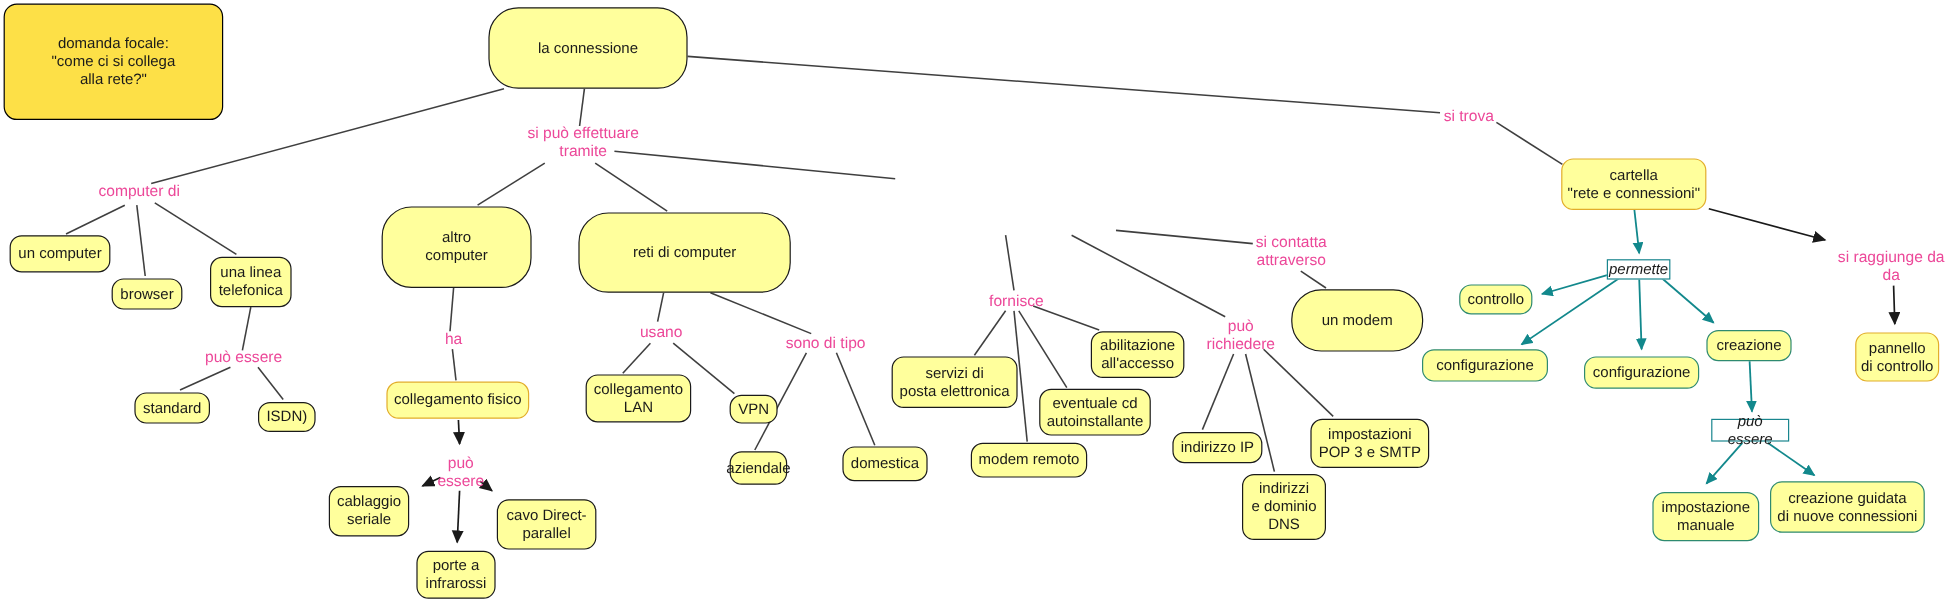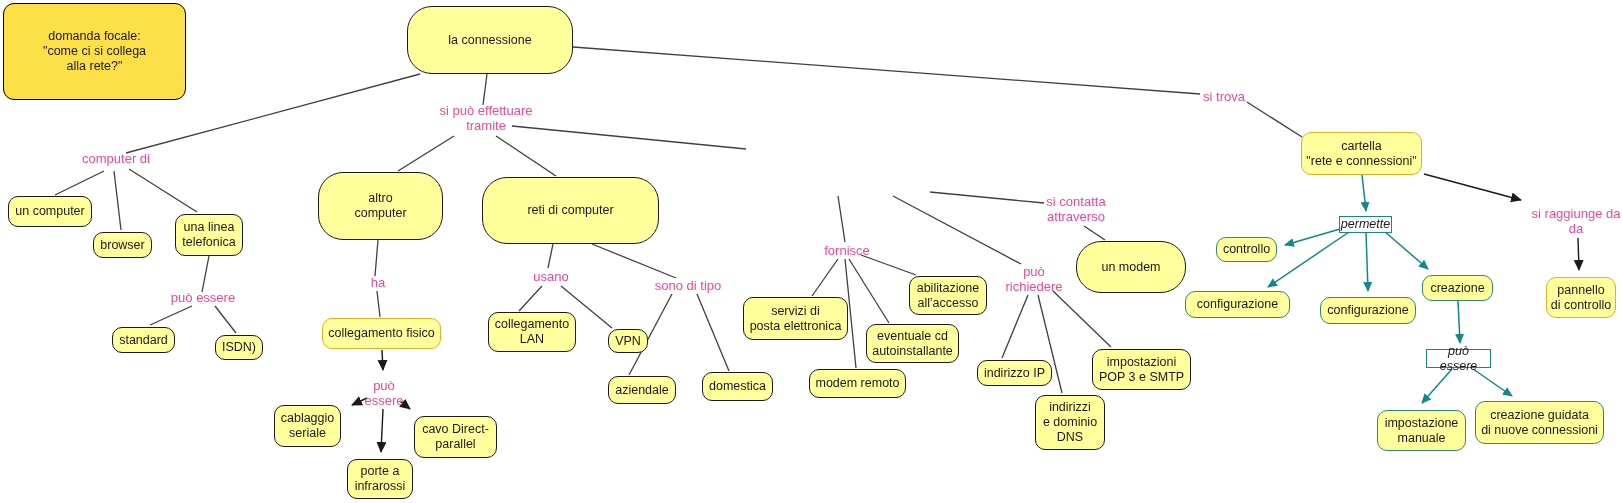--- a/index.html
+++ b/index.html
@@ -112,21 +112,21 @@
   <div class="node gold" style="left:322px;top:318px;width:119px;height:31px">collegamento fisico</div>
   <div class="node" style="left:274px;top:405px;width:67px;height:42px">cablaggio
 seriale</div>
   <div class="node" style="left:347px;top:459px;width:66px;height:40px">porte a
 infrarossi</div>
   <div class="node" style="left:414px;top:416px;width:83px;height:42px">cavo Direct-
 parallel</div>
   <div class="node" style="left:488px;top:312px;width:88px;height:40px">collegamento
 LAN</div>
   <div class="node" style="left:608px;top:329px;width:40px;height:24px">VPN</div>
-  <div class="node" style="left:608px;top:376px;width:68px;height:28px">aziendale</div>
+  <div class="node" style="left:608px;top:376px;width:48px;height:28px">aziendale</div>
   <div class="node" style="left:702px;top:372px;width:71px;height:29px">domestica</div>
   <div class="node" style="left:743px;top:297px;width:105px;height:43px">servizi di
 posta elettronica</div>
   <div class="node" style="left:909px;top:276px;width:78px;height:39px">abilitazione
 all'accesso</div>
   <div class="node" style="left:866px;top:324px;width:93px;height:39px">eventuale cd
 autoinstallante</div>
   <div class="node" style="left:809px;top:369px;width:97px;height:29px">modem remoto</div>
   <div class="node big" style="left:1076px;top:241px;width:110px;height:52px">un modem</div>
   <div class="node" style="left:977px;top:360px;width:75px;height:26px">indirizzo IP</div>

